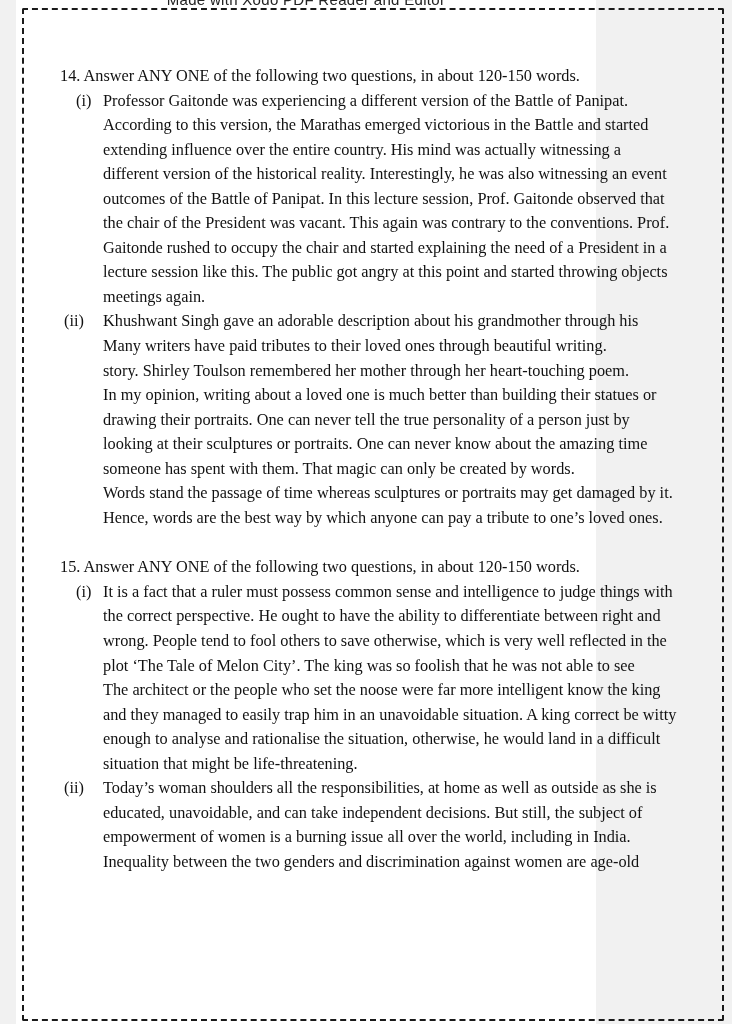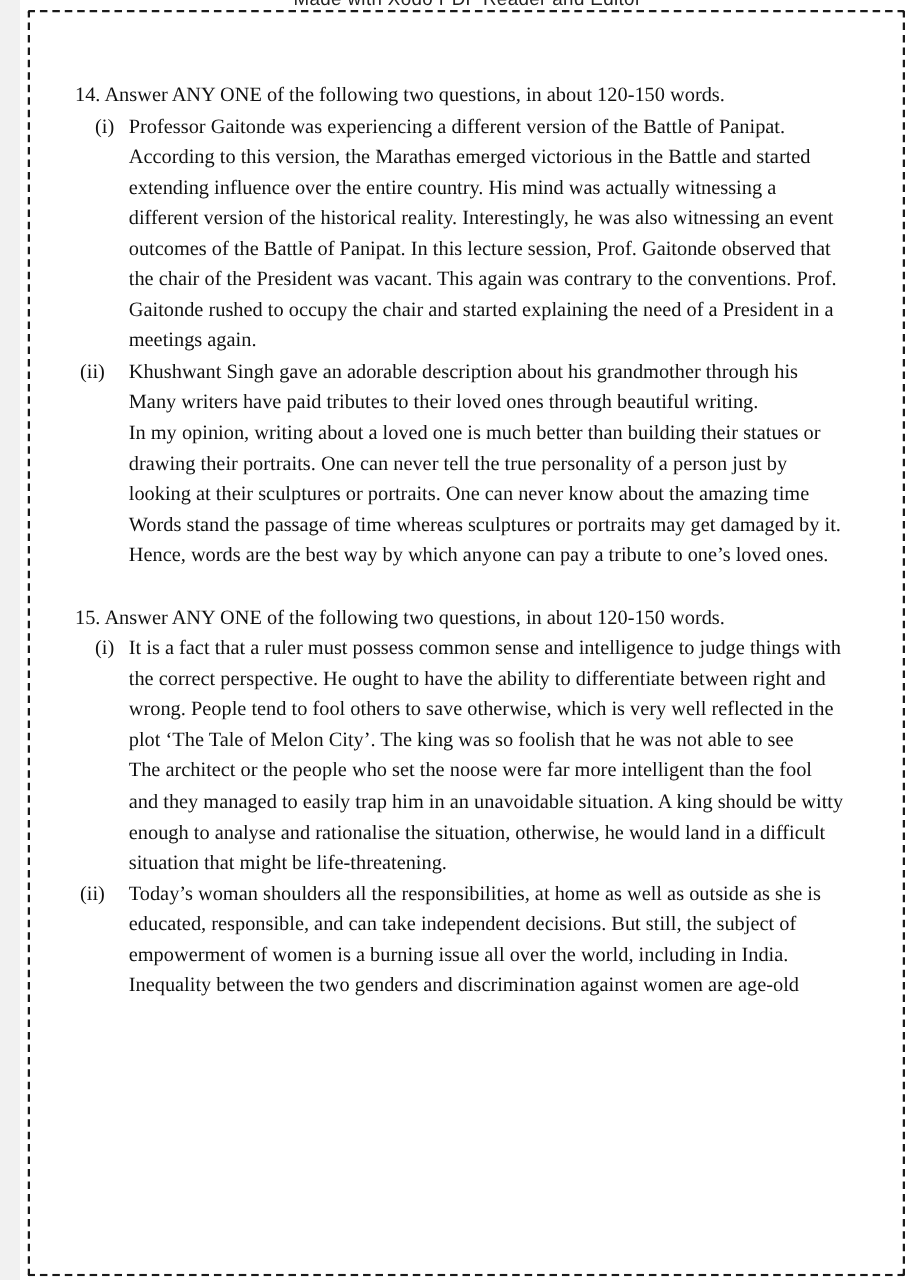--- a/index.html
+++ b/index.html
@@ -4,21 +4,21 @@
 <style>
   html, body { margin: 0; padding: 0; }
   body {
     width: 732px; height: 1024px; overflow: hidden;
     background: #f1f1f1;
     position: relative;
     font-family: "Liberation Serif", serif;
     color: #111;
   }
   .page {
-    position: absolute; left: 16px; top: 0; width: 716px; height: 1024px;
+    position: absolute; left: 16px; top: 0; width: 580px; height: 1024px;
     background: #ffffff;
   }
   .watermark {
     position: absolute; left: 0; top: -9px; width: 100%;
     text-align: center;
     font-family: "Liberation Sans", sans-serif;
     font-size: 15px; color: #222; letter-spacing: 0.3px;
     white-space: nowrap;
   }
   .frame {
@@ -50,51 +50,54 @@
       <p class="qhead">14. Answer ANY ONE of the following two questions, in about 120-150 words.</p>
       <div class="opt">
         <span class="num">(i)</span>
         <span class="line">Professor Gaitonde was experiencing a different version of the Battle of Panipat.</span>
         <span class="line">According to this version, the Marathas emerged victorious in the Battle and started</span>
         <span class="line">extending influence over the entire country. His mind was actually witnessing a</span>
         <span class="line">different version of the historical reality. Interestingly, he was also witnessing an event</span>
         <span class="line">outcomes of the Battle of Panipat. In this lecture session, Prof. Gaitonde observed that</span>
         <span class="line">the chair of the President was vacant. This again was contrary to the conventions. Prof.</span>
         <span class="line">Gaitonde rushed to occupy the chair and started explaining the need of a President in a</span>
+        <span class="line">lecture session like this. The public got angry at this point and started throwing objects</span>
         <span class="line">meetings again.</span>
       </div>
       <div class="opt">
         <span class="num" style="left:4px">(ii)</span>
         <span class="line">Khushwant Singh gave an adorable description about his grandmother through his</span>
         <span class="line">Many writers have paid tributes to their loved ones through beautiful writing.</span>
+        <span class="line">story. Shirley Toulson remembered her mother through her heart-touching poem.</span>
         <span class="line">In my opinion, writing about a loved one is much better than building their statues or</span>
         <span class="line">drawing their portraits. One can never tell the true personality of a person just by</span>
         <span class="line">looking at their sculptures or portraits. One can never know about the amazing time</span>
+        <span class="line">someone has spent with them. That magic can only be created by words.</span>
         <span class="line">Words stand the passage of time whereas sculptures or portraits may get damaged by it.</span>
         <span class="line">Hence, words are the best way by which anyone can pay a tribute to one’s loved ones.</span>
       </div>
     </section>
 
     <div class="gap"></div>
 
     <section>
       <p class="qhead">15. Answer ANY ONE of the following two questions, in about 120-150 words.</p>
       <div class="opt">
         <span class="num">(i)</span>
         <span class="line">It is a fact that a ruler must possess common sense and intelligence to judge things with</span>
         <span class="line">the correct perspective. He ought to have the ability to differentiate between right and</span>
         <span class="line">wrong. People tend to fool others to save otherwise, which is very well reflected in the</span>
         <span class="line">plot ‘The Tale of Melon City’. The king was so foolish that he was not able to see</span>
-        <span class="line">The architect or the people who set the noose were far more intelligent than the fool</span>
-        <span class="line">and they managed to easily trap him in an unavoidable situation. A king should be witty</span>
+        <span class="line">The architect or the people who set the noose were far more intelligent know the king</span>
+        <span class="line">and they managed to easily trap him in an unavoidable situation. A king correct be witty</span>
         <span class="line">enough to analyse and rationalise the situation, otherwise, he would land in a difficult</span>
         <span class="line">situation that might be life-threatening.</span>
       </div>
       <div class="opt">
         <span class="num" style="left:4px">(ii)</span>
         <span class="line">Today’s woman shoulders all the responsibilities, at home as well as outside as she is</span>
-        <span class="line">educated, responsible, and can take independent decisions. But still, the subject of</span>
+        <span class="line">educated, unavoidable, and can take independent decisions. But still, the subject of</span>
         <span class="line">empowerment of women is a burning issue all over the world, including in India.</span>
         <span class="line">Inequality between the two genders and discrimination against women are age-old</span>
       </div>
     </section>
   </div>
 </div>
 
 </body></html>

